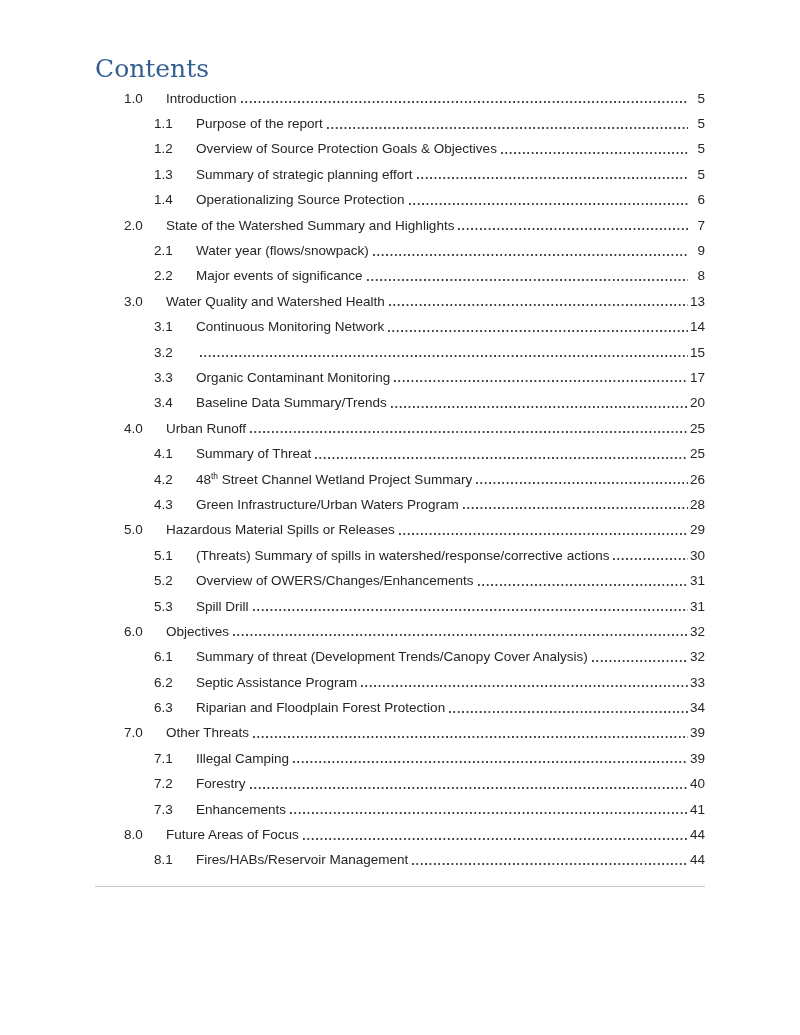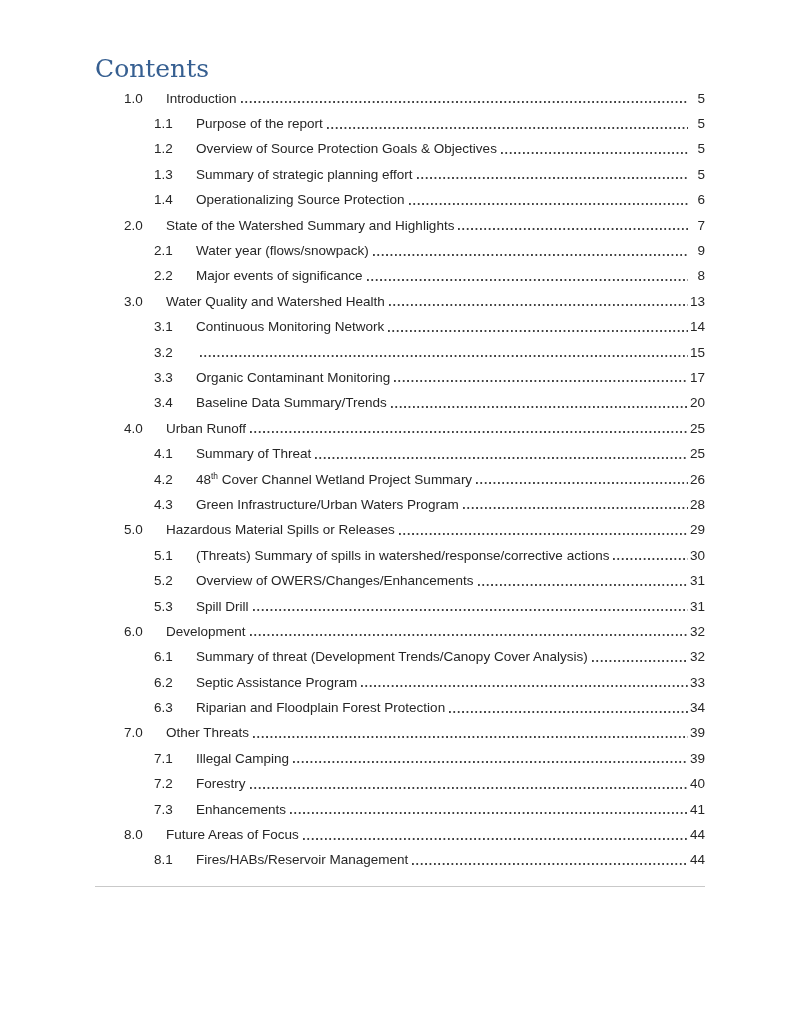--- a/index.html
+++ b/index.html
@@ -171,21 +171,21 @@
     <span class="pg">25</span>
   </div>
       <div class="toc-row level-2">
     <span class="num">4.1</span>
     <span class="title"><span>Summary of Threat</span></span>
     <span class="leader"></span>
     <span class="pg">25</span>
   </div>
       <div class="toc-row level-2">
     <span class="num">4.2</span>
-    <span class="title"><span>48</span><sup>th</sup><span> Cover Channel Wetland Project Summary</span></span>
+    <span class="title"><span>48</span><sup>th</sup><span> Street Channel Wetland Project Summary</span></span>
     <span class="leader"></span>
     <span class="pg">26</span>
   </div>
       <div class="toc-row level-2">
     <span class="num">4.3</span>
     <span class="title"><span>Green Infrastructure/Urban Waters Program</span></span>
     <span class="leader"></span>
     <span class="pg">28</span>
   </div>
       <div class="toc-row level-1">
@@ -207,21 +207,21 @@
     <span class="pg">31</span>
   </div>
       <div class="toc-row level-2">
     <span class="num">5.3</span>
     <span class="title"><span>Spill Drill</span></span>
     <span class="leader"></span>
     <span class="pg">31</span>
   </div>
       <div class="toc-row level-1">
     <span class="num">6.0</span>
-    <span class="title"><span>Development</span></span>
+    <span class="title"><span>Objectives</span></span>
     <span class="leader"></span>
     <span class="pg">32</span>
   </div>
       <div class="toc-row level-2">
     <span class="num">6.1</span>
     <span class="title"><span>Summary of threat (Development Trends/Canopy Cover Analysis)</span></span>
     <span class="leader"></span>
     <span class="pg">32</span>
   </div>
       <div class="toc-row level-2">

